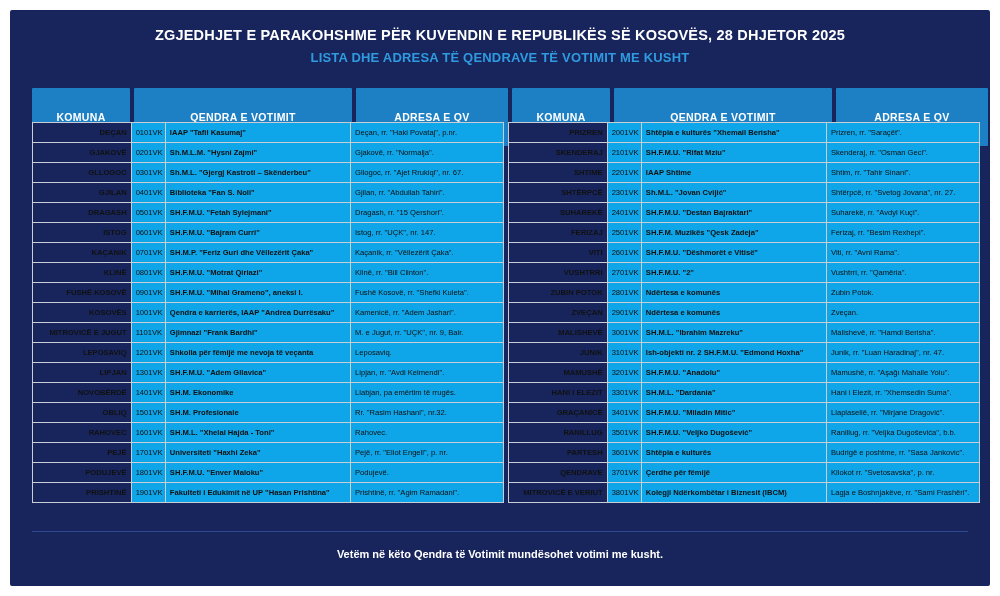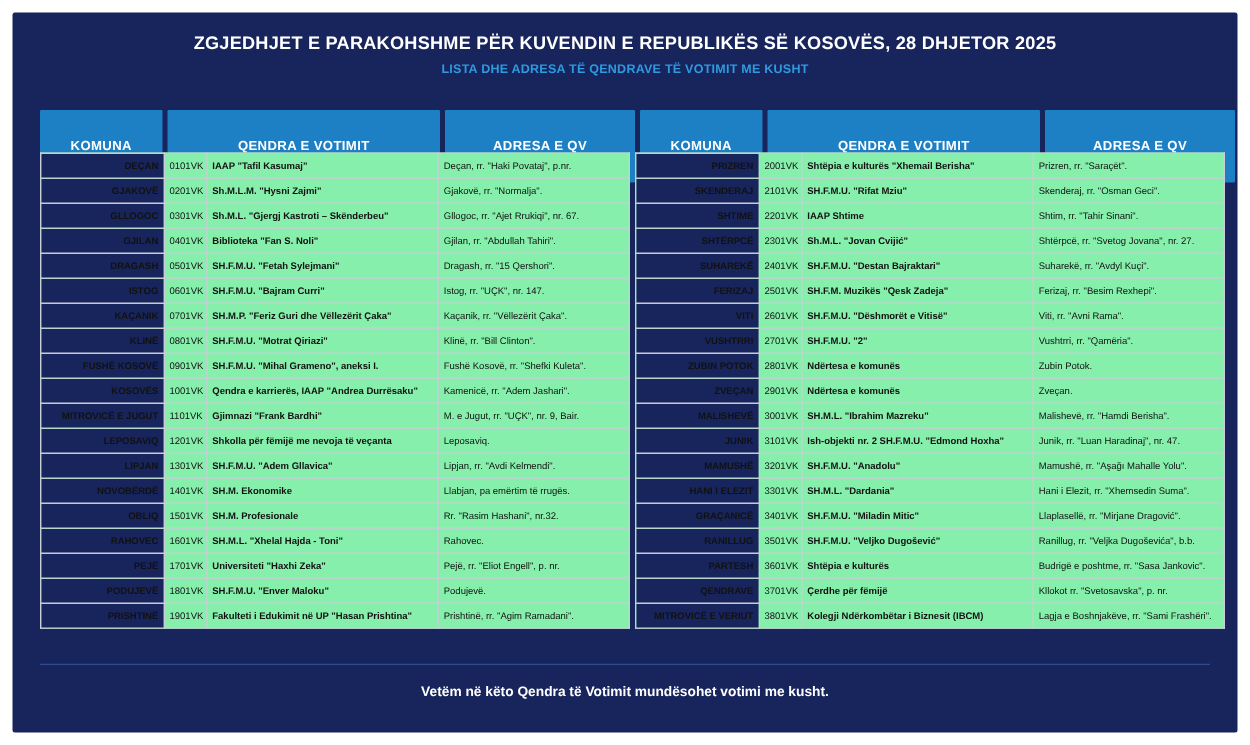--- a/index.html
+++ b/index.html
@@ -28,21 +28,21 @@
   }
   .title-main {
     color: #ffffff;
     font-size: 14.5px;
     font-weight: bold;
     letter-spacing: 0.2px;
     line-height: 1.3;
   }
   .title-sub {
     color: #2f9ae0;
-    font-size: 10px;
+    font-size: 13px;
     font-weight: bold;
     letter-spacing: 0.2px;
     margin-top: 5px;
   }
   .colheaders {
     position: absolute;
     left: 22px; top: 78px;
     width: 956px;
     display: flex;
     gap: 4px;
@@ -65,21 +65,21 @@
     position: absolute;
     left: 22px; top: 112px;
     width: 956px;
     display: flex;
     gap: 4px;
   }
   table.tbl {
     border-collapse: collapse;
     width: 472px;
     table-layout: fixed;
-    background: #86efac;
+    background: #0ea5e9;
   }
   table.tbl td {
     border: 1px solid #c9cdd6;
     font-size: 7.6px;
     padding: 3px 4px;
     color: #111111;
     height: 20px;
     vertical-align: middle;
     overflow: hidden;
     white-space: nowrap;

